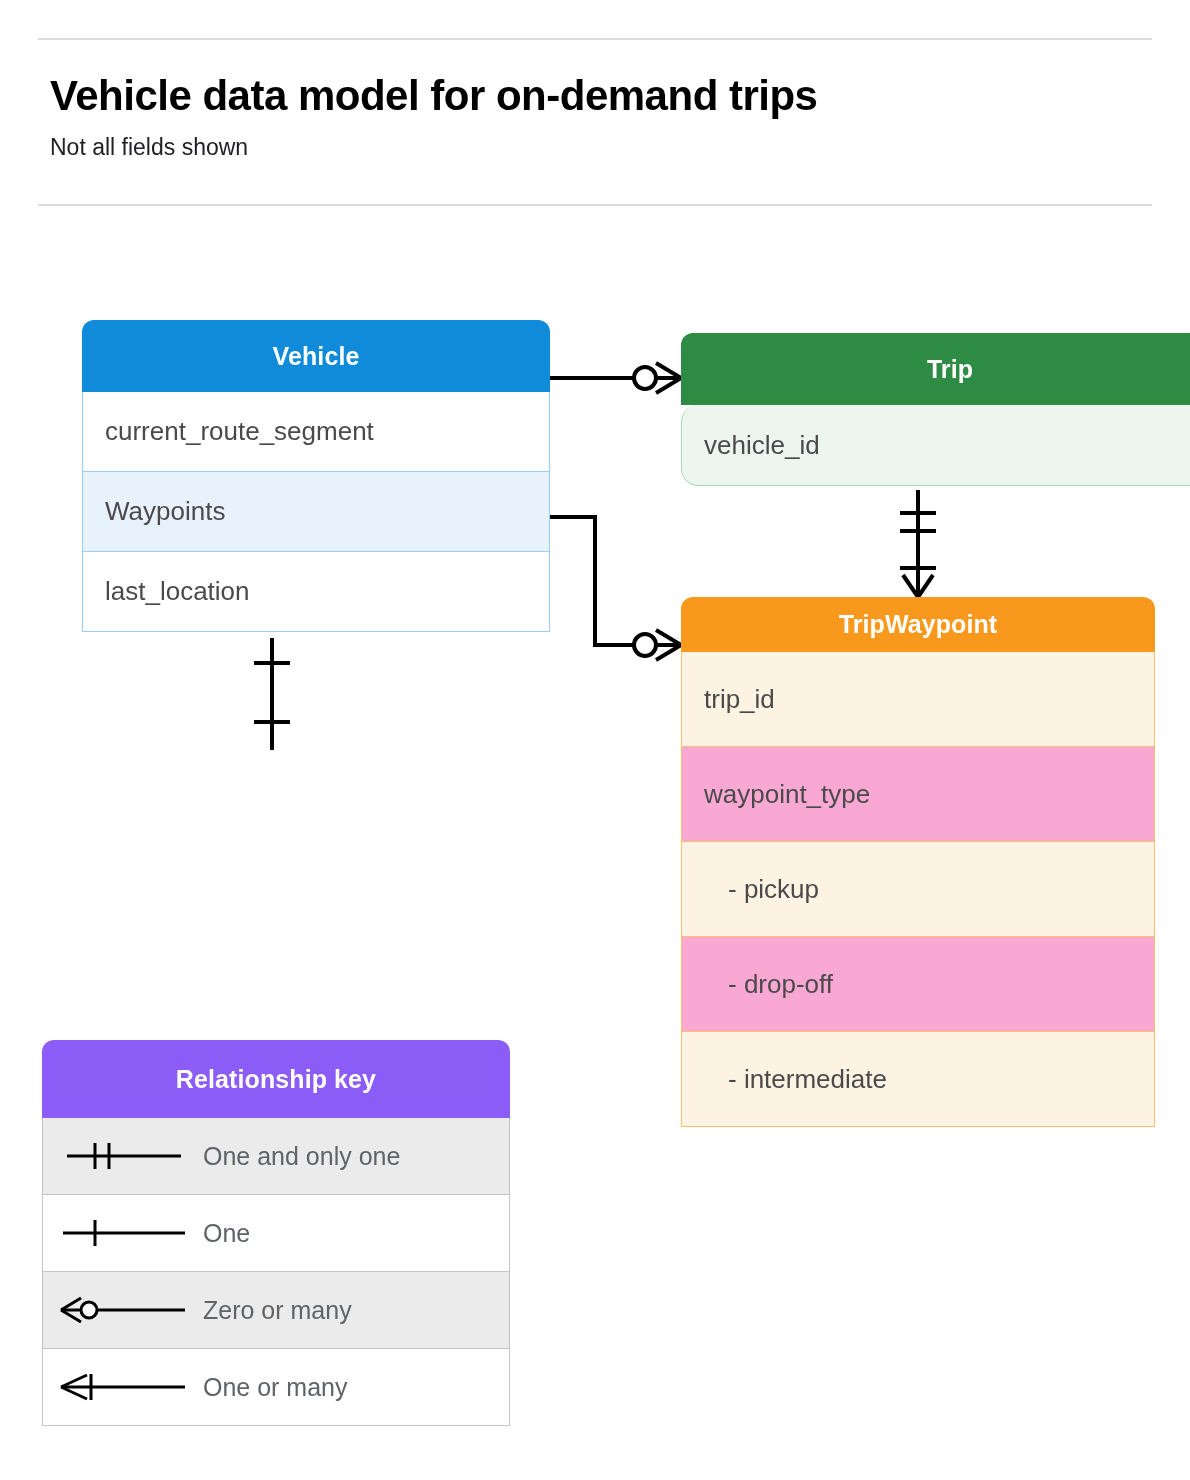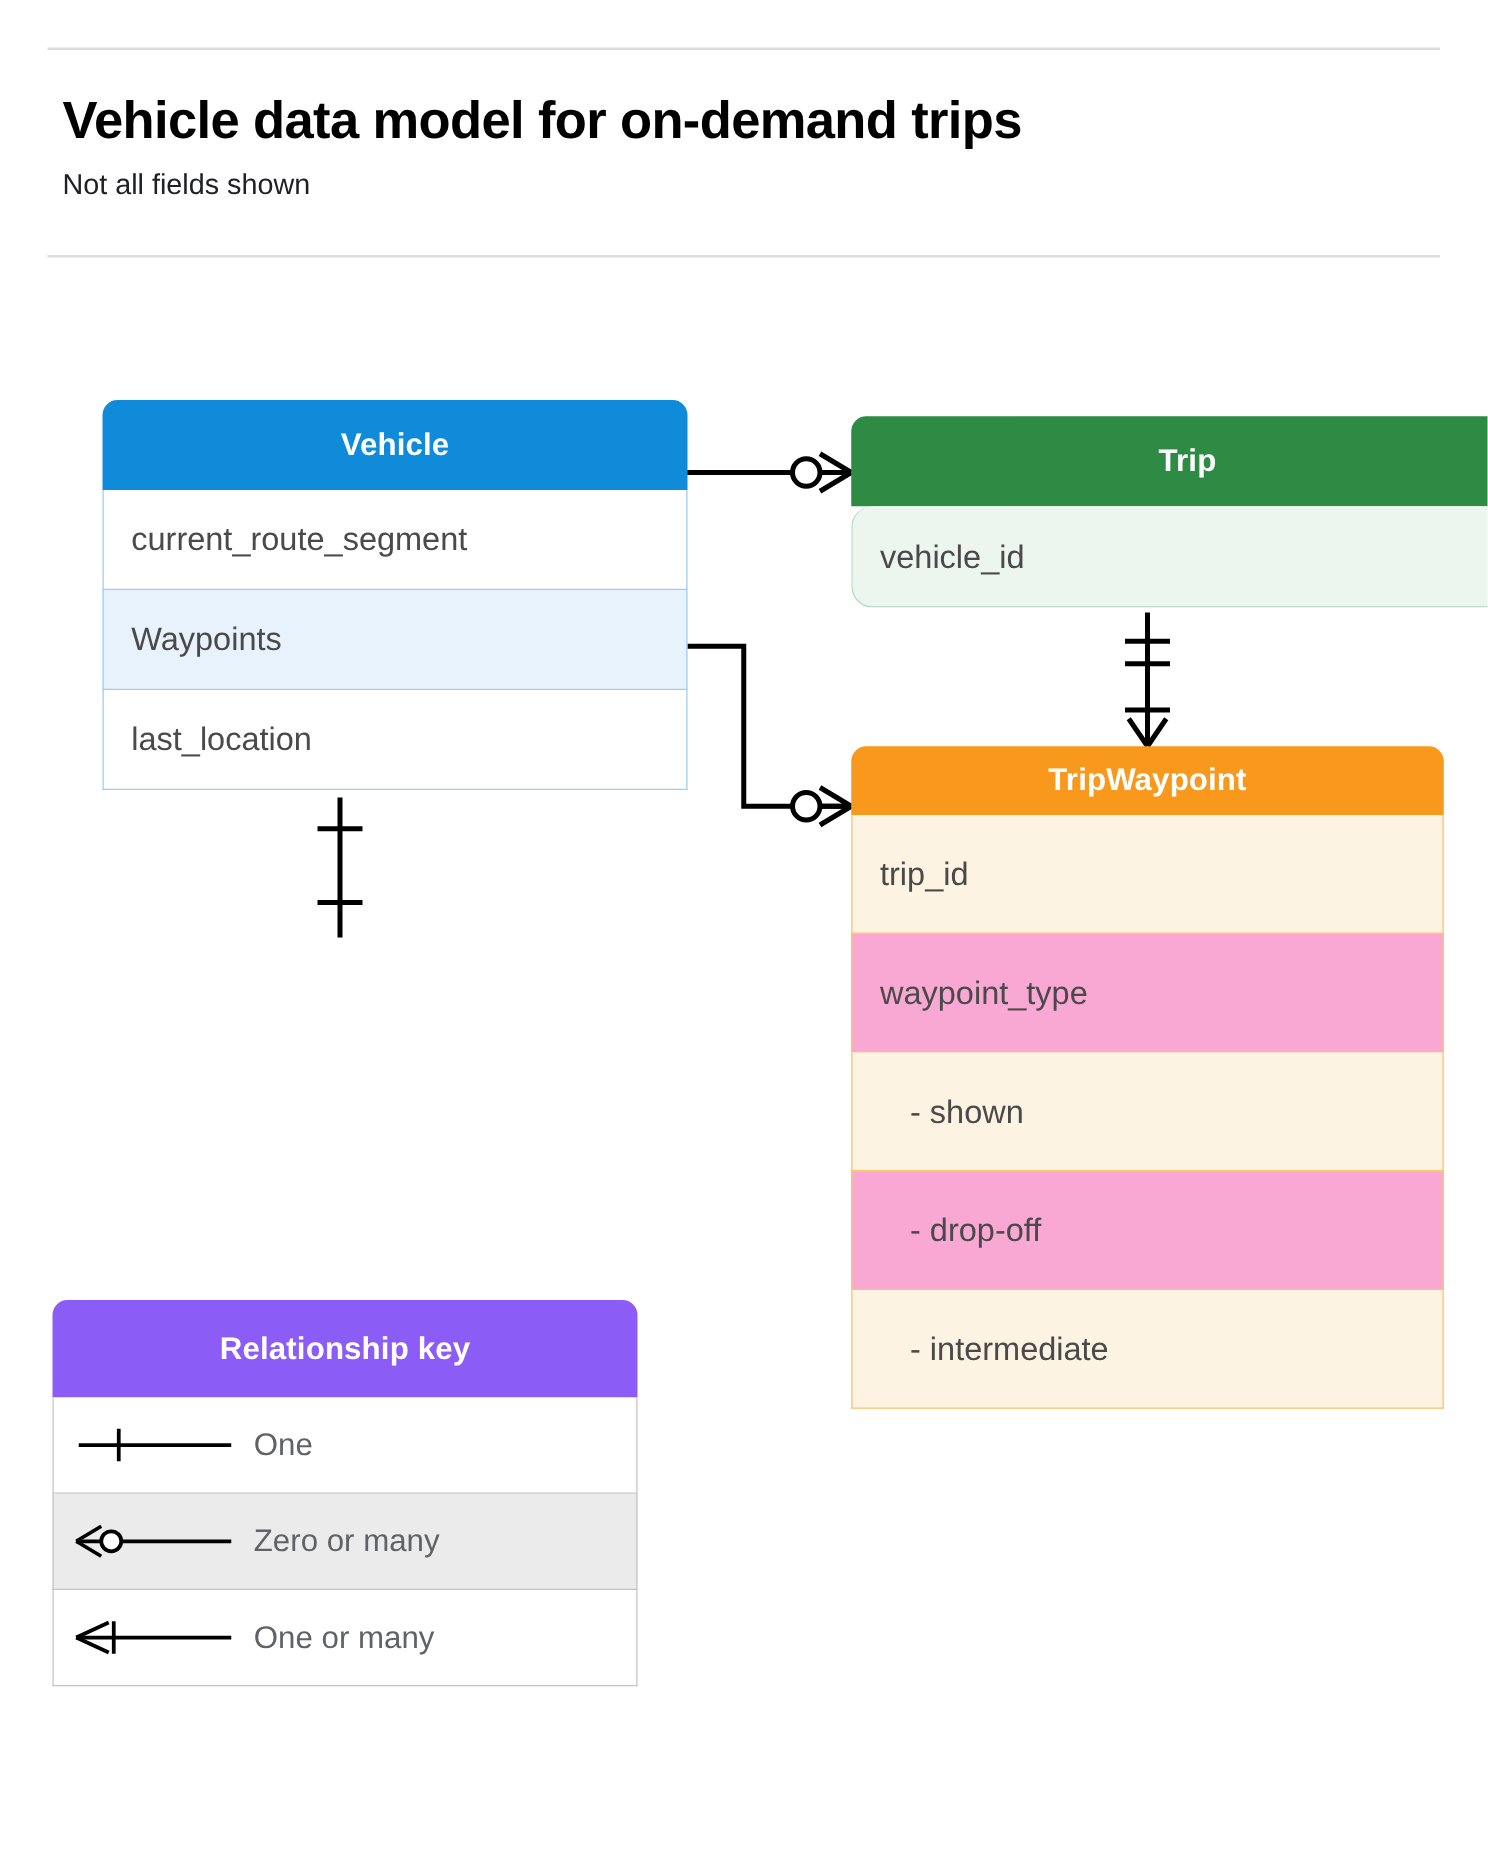--- a/index.html
+++ b/index.html
@@ -147,28 +147,40 @@
 
   <div class="entity theme-green" id="ent-trip">
     <div class="ehead">Trip</div>
     <div class="erow alt">vehicle_id</div>
   </div>
 
   <div class="entity theme-orange" id="ent-tripwaypoint">
     <div class="ehead">TripWaypoint</div>
     <div class="erow alt">trip_id</div>
     <div class="erow plain">waypoint_type</div>
-    <div class="erow alt sub">-  shown</div>
+    <div class="erow alt sub">-  pickup</div>
     <div class="erow plain sub">-  drop-off</div>
     <div class="erow alt sub">-  intermediate</div>
   </div>
 
   <div class="entity theme-gray" id="legend">
     <div class="ehead">Relationship key</div>
 
+    <div class="erow alt">
+      <span class="legend-sym">
+        <svg width="140" height="40" viewBox="0 0 140 40" xmlns="http://www.w3.org/2000/svg">
+          <g stroke="#000000" stroke-width="3" fill="none">
+            <line x1="14" y1="20" x2="128" y2="20"></line>
+            <line x1="42" y1="7" x2="42" y2="33"></line>
+            <line x1="56" y1="7" x2="56" y2="33"></line>
+          </g>
+        </svg>
+      </span>
+      <span class="legend-label">One and only one</span>
+    </div>
 
     <div class="erow plain">
       <span class="legend-sym">
         <svg width="140" height="40" viewBox="0 0 140 40" xmlns="http://www.w3.org/2000/svg">
           <g stroke="#000000" stroke-width="3" fill="none">
             <line x1="10" y1="20" x2="132" y2="20"></line>
             <line x1="42" y1="7" x2="42" y2="33"></line>
           </g>
         </svg>
       </span>

